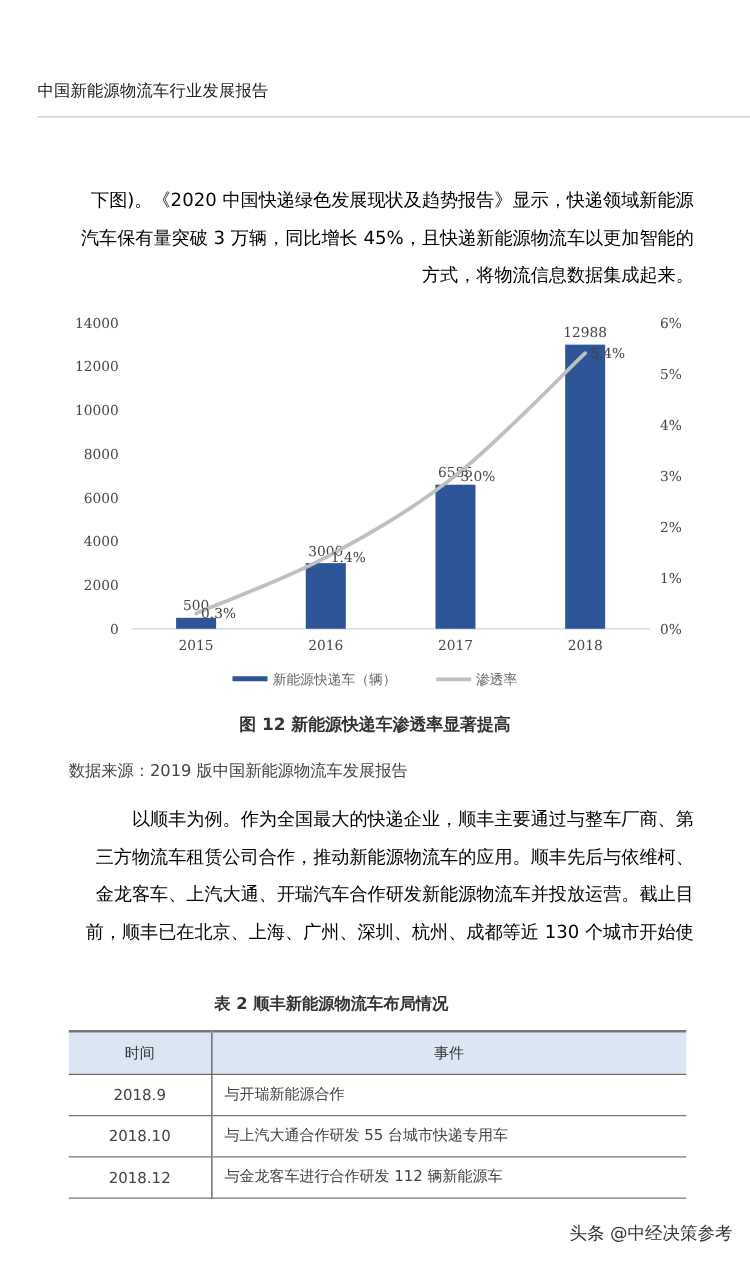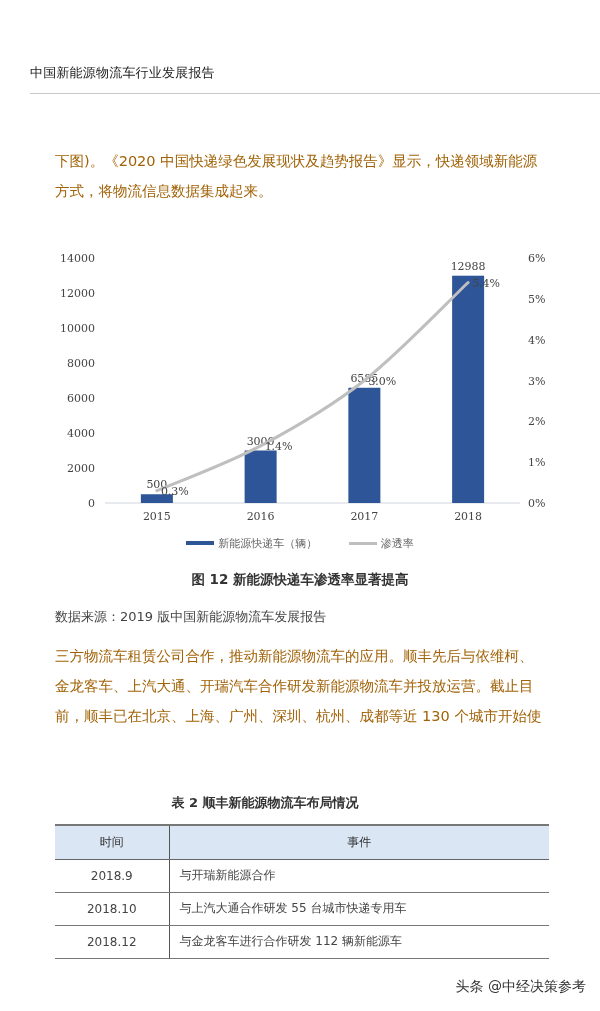--- a/index.html
+++ b/index.html
@@ -9,21 +9,21 @@
   .running-header {
     position: absolute; left: 30px; top: 64px;
     font-size: 13px; color: #222; letter-spacing: 0.2px;
   }
   .header-rule {
     position: absolute; left: 30px; top: 93px; width: 570px; height: 1px; background: #c8c8c8;
   }
 
   .body-para {
     position: absolute; left: 55px; width: 500px;
-    font-size: 14.5px; line-height: 30px; color: #a16207;
+    font-size: 14.5px; line-height: 30px; color: #000000; text-align: right;
   }
   .body-para .line { display: block; white-space: nowrap; }
   .intro { top: 146px; }
   .main-para { top: 641px; }
   .indent { padding-left: 29px; }
 
   
   .chart { position: absolute; left: 0; top: 245px; width: 600px; height: 310px; }
   .chart svg { position: absolute; left: 0; top: 0; }
   .axis-text { font-family: "DejaVu Serif", "Liberation Serif", serif; font-size: 11px; fill: #444; }
@@ -67,20 +67,21 @@
   }
 </style>
 </head>
 <body>
 
 <div class="running-header">中国新能源物流车行业发展报告</div>
 <div class="header-rule"></div>
 
 <div class="body-para intro">
   <span class="line">下图)。《2020 中国快递绿色发展现状及趋势报告》显示，快递领域新能源</span>
+  <span class="line">汽车保有量突破 3 万辆，同比增长 45%，且快递新能源物流车以更加智能的</span>
   <span class="line">方式，将物流信息数据集成起来。</span>
 </div>
 
 <div class="chart">
   <svg id="chart-svg" width="600" height="310">
       <text x="95" y="262" text-anchor="end" class="axis-text">0</text>
       <text x="95" y="227" text-anchor="end" class="axis-text">2000</text>
       <text x="95" y="192" text-anchor="end" class="axis-text">4000</text>
       <text x="95" y="157" text-anchor="end" class="axis-text">6000</text>
       <text x="95" y="122" text-anchor="end" class="axis-text">8000</text>
@@ -123,20 +124,21 @@
   <span class="legend-item">
     <span class="legend-swatch" style="background:#bfbfbf;height:3px"></span>
     <span>渗透率</span>
   </span>
 </div>
 
 <div class="figure-caption">图 12 新能源快递车渗透率显著提高</div>
 <div class="source-note">数据来源：2019 版中国新能源物流车发展报告</div>
 
 <div class="body-para main-para">
+  <span class="line indent">以顺丰为例。作为全国最大的快递企业，顺丰主要通过与整车厂商、第</span>
   <span class="line">三方物流车租赁公司合作，推动新能源物流车的应用。顺丰先后与依维柯、</span>
   <span class="line">金龙客车、上汽大通、开瑞汽车合作研发新能源物流车并投放运营。截止目</span>
   <span class="line">前，顺丰已在北京、上海、广州、深圳、杭州、成都等近 130 个城市开始使</span>
 </div>
 
 <div class="table-title">表 2 顺丰新能源物流车布局情况</div>
 <table class="events-table">
   <thead>
     <tr>
       <th class="col-time">时间</th>

